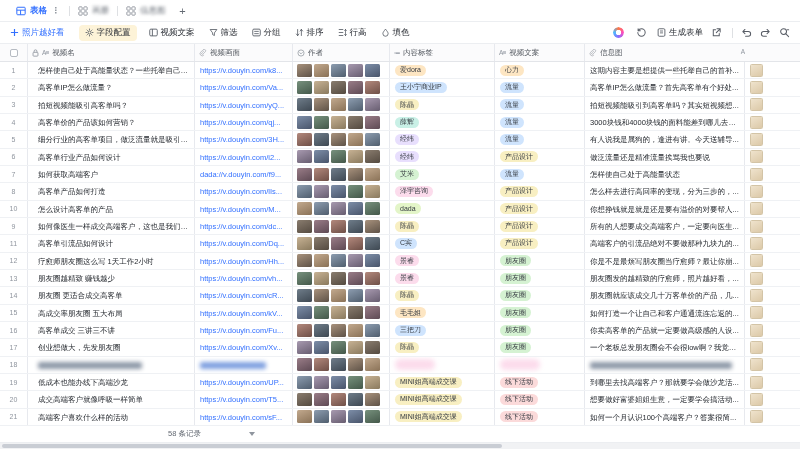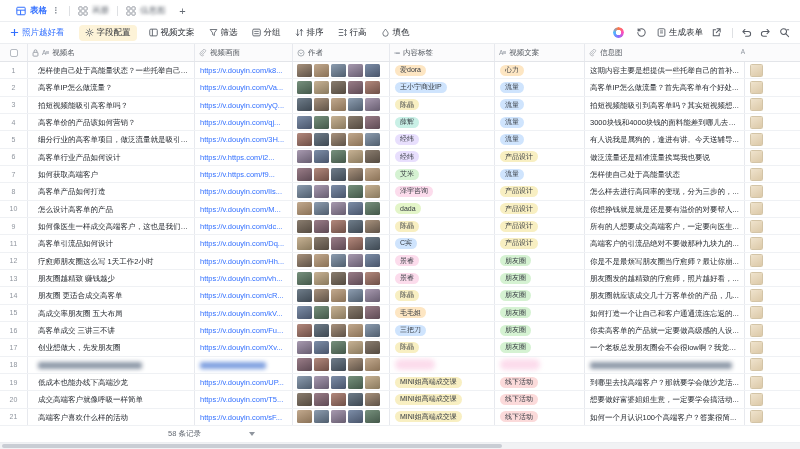--- a/index.html
+++ b/index.html
@@ -347,21 +347,21 @@
             <span class="pill" style="background: rgb(207, 228, 253);">流量</span>
           </div>
     <div class="cell cell-copy">有人说我是属狗的，逢进有讲。今天送辅导...</div>
     <div class="cell">
             <div class="ithumb"></div>
           </div>
   </div>
         <div class="row">
     <div class="cell cell-num">6</div>
     <div class="cell cell-name">高客单行业产品如何设计</div>
-    <div class="cell cell-link">https://v.https.com/i2...</div>
+    <div class="cell cell-link">https://v.douyin.com/i2...</div>
     <div class="cell cell-frames">
             <div class="thumb" style="background: linear-gradient(155deg, rgb(168, 154, 176), rgb(103, 93, 112));"></div>
             <div class="thumb" style="background: linear-gradient(155deg, rgb(125, 142, 168), rgb(73, 85, 107));"></div>
             <div class="thumb" style="background: linear-gradient(155deg, rgb(119, 145, 125), rgb(68, 88, 74));"></div>
             <div class="thumb" style="background: linear-gradient(155deg, rgb(199, 178, 148), rgb(138, 122, 94));"></div>
             <div class="thumb" style="background: linear-gradient(155deg, rgb(138, 125, 111), rgb(84, 74, 64));"></div>
           </div>
     <div class="cell">
             <span class="pill" style="background: rgb(232, 223, 253);">经纬</span>
           </div>
@@ -369,21 +369,21 @@
             <span class="pill" style="background: rgb(248, 239, 194);">产品设计</span>
           </div>
     <div class="cell cell-copy">做泛流量还是精准流量挨骂我也要说</div>
     <div class="cell">
             <div class="ithumb"></div>
           </div>
   </div>
         <div class="row">
     <div class="cell cell-num">7</div>
     <div class="cell cell-name">如何获取高端客户</div>
-    <div class="cell cell-link">https://v.https.com/f9...</div>
+    <div class="cell cell-link">dada://v.douyin.com/f9...</div>
     <div class="cell cell-frames">
             <div class="thumb" style="background: linear-gradient(155deg, rgb(154, 125, 136), rgb(94, 74, 84));"></div>
             <div class="thumb" style="background: linear-gradient(155deg, rgb(179, 137, 125), rgb(110, 79, 71));"></div>
             <div class="thumb" style="background: linear-gradient(155deg, rgb(111, 125, 138), rgb(62, 72, 82));"></div>
             <div class="thumb" style="background: linear-gradient(155deg, rgb(168, 146, 125), rgb(94, 82, 71));"></div>
             <div class="thumb" style="background: linear-gradient(155deg, rgb(194, 169, 142), rgb(138, 114, 87));"></div>
           </div>
     <div class="cell">
             <span class="pill" style="background: rgb(213, 242, 210);">艾米</span>
           </div>

